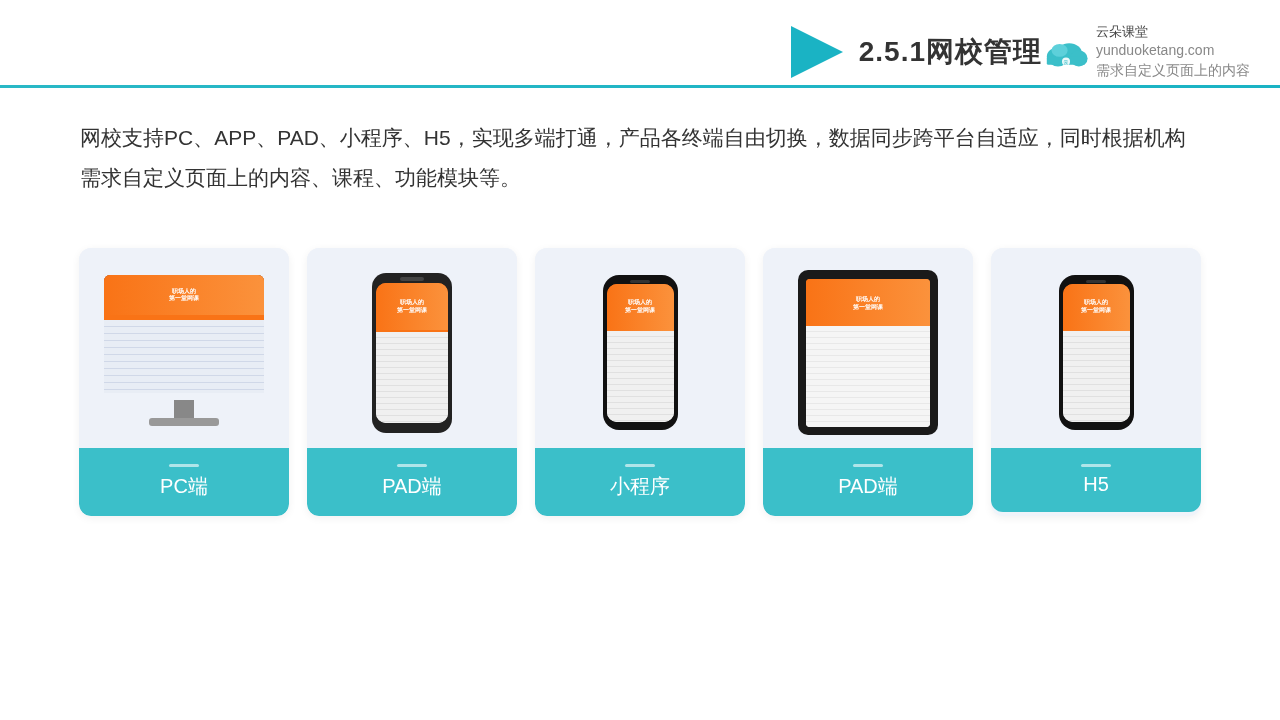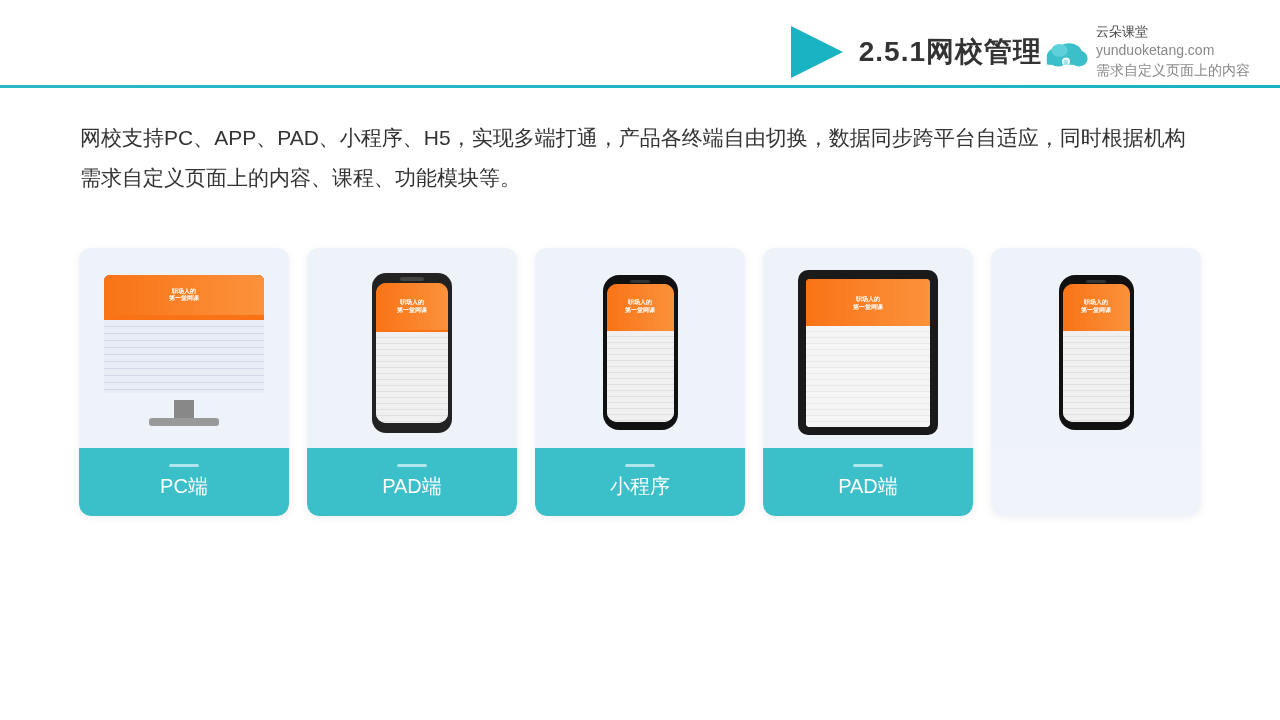--- a/index.html
+++ b/index.html
@@ -449,15 +449,19 @@
   <div class="card">
     <div class="card-image-area">
       <div class="phone-small">
         <div class="phone-small-screen">
           <div class="screen-content-bar">
             <span>职场人的<br>第一堂网课</span>
           </div>
         </div>
       </div>
     </div>
+    <div class="card-label">
+      <div class="card-label-bar"></div>
+      <span>H5</span>
+    </div>
   </div>
 
 </div>
 
 </body></html>

